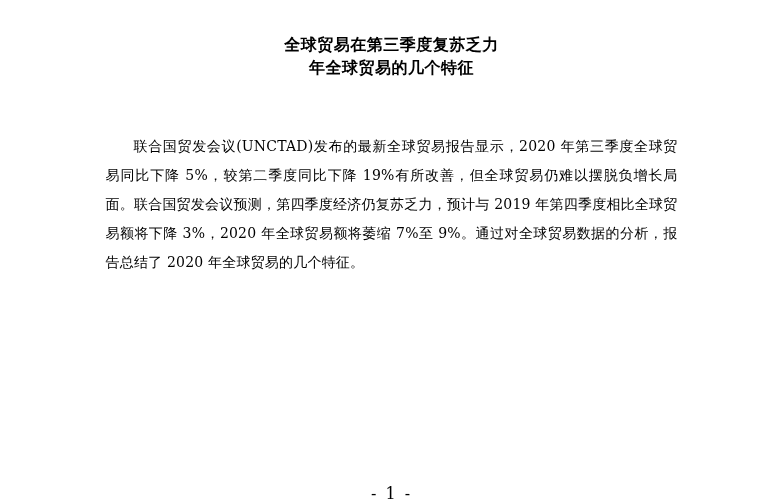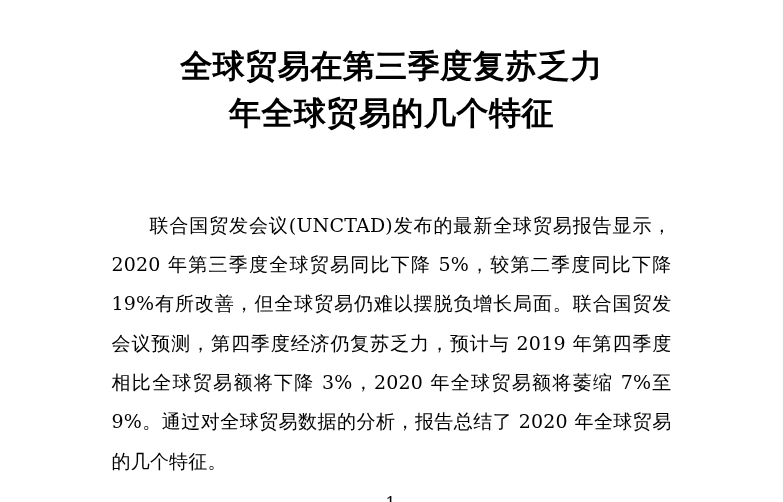--- a/index.html
+++ b/index.html
@@ -15,42 +15,42 @@
     overflow: hidden;
   }
   .page {
     position: relative;
     width: 783px;
     height: 502px;
     box-sizing: border-box;
   }
   .doc-title {
     text-align: center;
-    font-size: 32px;
+    font-size: 16px;
     font-weight: bold;
     line-height: 1.45;
     letter-spacing: 0.5px;
     padding-top: 22px;
   }
   .title-line {
     display: block;
     white-space: nowrap;
   }
   .body-block {
     margin: 0 auto;
     width: 572px;
     padding-top: 42px;
   }
   .body-par {
-    font-size: 19px;
+    font-size: 14px;
     line-height: 2.07;
     text-align: justify;
     text-justify: inter-ideograph;
     text-indent: 2em;
-    margin: 6px;
+    margin: 0;
     letter-spacing: 0.2px;
   }
   .page-number {
     position: absolute;
     left: 0;
     right: 0;
     bottom: 10px;
     text-align: center;
     font-size: 16px;
     letter-spacing: 2px;

